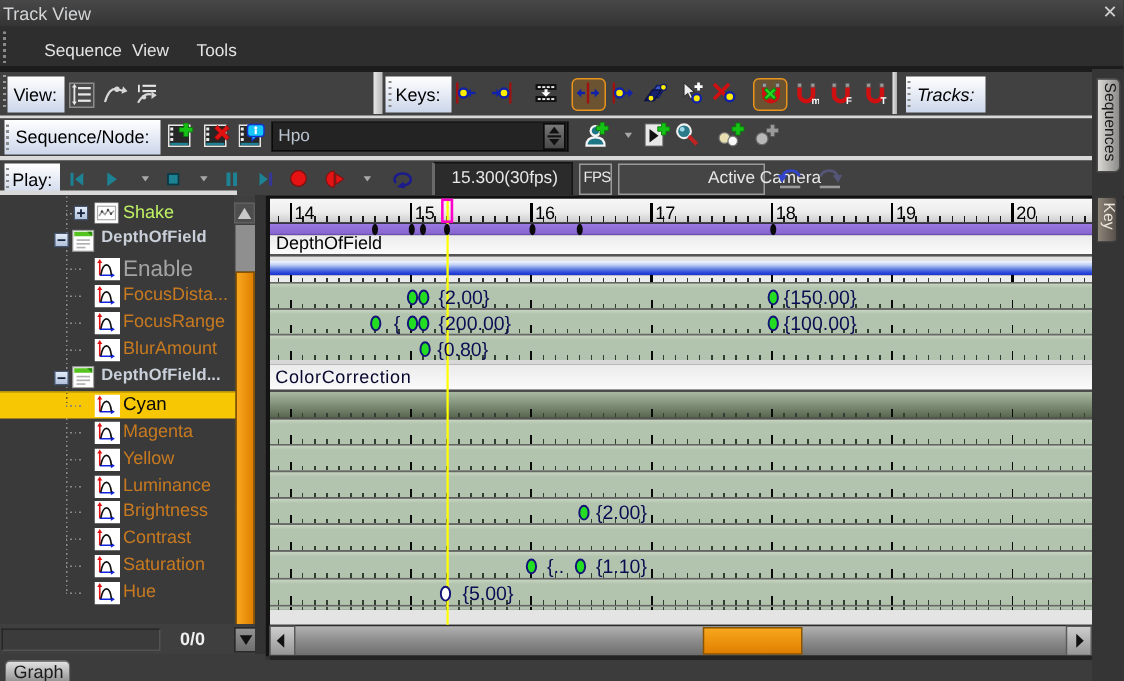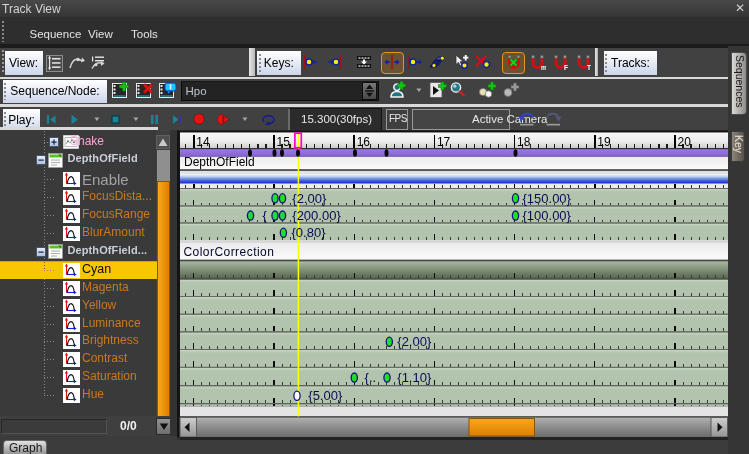--- a/index.html
+++ b/index.html
@@ -111,21 +111,21 @@
     <rect x="10.6" y="1.5" width="2.6" height="2.6" fill="#9a9a9a" stroke="#555" stroke-width="0.5"></rect>
     <text x="11" y="15.5" font-family="Liberation Sans" font-size="6.5" font-weight="bold" fill="#fff">F</text>
   </svg>
 <svg style="position:absolute;left:576px;top:54px" width="16" height="16" viewBox="0 0 16 16">
     <path d="M3,3 L3,9 A4.5,4.5 0 0 0 12,9 L12,3" fill="none" stroke="#d01010" stroke-width="3"></path>
     <rect x="1.8" y="1.5" width="2.6" height="2.6" fill="#9a9a9a" stroke="#555" stroke-width="0.5"></rect>
     <rect x="10.6" y="1.5" width="2.6" height="2.6" fill="#9a9a9a" stroke="#555" stroke-width="0.5"></rect>
     <text x="11" y="15.5" font-family="Liberation Sans" font-size="6.5" font-weight="bold" fill="#fff">T</text>
   </svg>
 <div style="position:absolute;left:595.4px;top:48px;width:3.1px;height:28px;background:linear-gradient(to right,#e8e8e8,#b0b0b0);"></div>
-<div class="lbl" style="position:absolute;left:603.6px;top:50.5px;width:53.8px;height:24.5px;"><span style="position:absolute;left:1.5px;top:3px;bottom:3px;width:2px;background-image:repeating-linear-gradient(to bottom,#8a8a8a 0 1.6px,transparent 1.6px 4px);"></span>Tracks:</div>
+<div class="lbl" style="position:absolute;left:603.6px;top:50.5px;width:53.8px;height:24.5px;font-style:italic;"><span style="position:absolute;left:1.5px;top:3px;bottom:3px;width:2px;background-image:repeating-linear-gradient(to bottom,#8a8a8a 0 1.6px,transparent 1.6px 4px);"></span>Tracks:</div>
 <div style="position:absolute;left:0px;top:76.5px;width:728px;height:2.6px;background:#d9d9d9;"></div>
 <div style="position:absolute;left:0px;top:79.1px;width:749px;height:24.9px;background:#414141;"></div>
 <div class="lbl" style="position:absolute;left:3px;top:79.5px;width:104px;height:23.5px;"><span style="position:absolute;left:0.5px;top:3px;bottom:3px;width:2px;background-image:repeating-linear-gradient(to bottom,#8a8a8a 0 1.6px,transparent 1.6px 4px);"></span>Sequence/Node:</div>
 <svg style="position:absolute;left:112px;top:81.5px" width="18" height="18" viewBox="0 0 18 18">
     <rect x="0.5" y="1.5" width="14" height="14" fill="#262626" stroke="#e8e8e8" stroke-width="1"></rect>
     <g fill="#e8e8e8">
       <rect x="1.5" y="3" width="2" height="2"></rect>
       <rect x="1.5" y="6.5" width="2" height="2"></rect>
       <rect x="1.5" y="10" width="2" height="2"></rect>
     </g>
@@ -266,21 +266,21 @@
     <rect x="4.4" y="2.5" width="1.2" height="5.2" fill="#16223e"></rect>
   </svg>
 <svg style="position:absolute;left:63px;top:134.8px" width="16" height="14" viewBox="0 0 16 14">
     <rect x="0" y="0" width="16" height="14" fill="#fff" stroke="#888" stroke-width="0.8"></rect>
     <rect x="2" y="2.5" width="12" height="9" fill="#fdfdfd" stroke="#aaa" stroke-width="0.8"></rect>
     <path d="M3,9 L5,6 L7,8 L9,5 L11,7.5 L13,5.5" fill="none" stroke="#999" stroke-width="1"></path>
     <circle cx="5" cy="6" r="0.8" fill="#444"></circle>
     <circle cx="9" cy="5" r="0.8" fill="#444"></circle>
     <circle cx="11" cy="7.5" r="0.8" fill="#444"></circle>
   </svg>
-<div style="position:absolute;left:70px;top:133.8px;white-space:nowrap;font-size:12px;color:#f9a8d4;">Shake</div>
+<div style="position:absolute;left:82px;top:133.8px;white-space:nowrap;font-size:12px;color:#bef264;">Shake</div>
 <svg style="position:absolute;left:35.5px;top:155.0px" width="10" height="10" viewBox="0 0 10 10">
     <defs>
       <linearGradient id="gbx" x1="0" y1="0" x2="0" y2="1">
         <stop offset="0" stop-color="#e6eefa"></stop>
         <stop offset="1" stop-color="#aebfd8"></stop>
       </linearGradient>
     </defs>
     <rect x="0.5" y="0.5" width="9" height="9" fill="url(#gbx)" stroke="#44546e" stroke-width="1"></rect>
     <rect x="2.4" y="4.5" width="5.2" height="1.2" fill="#16223e"></rect>
   </svg>

